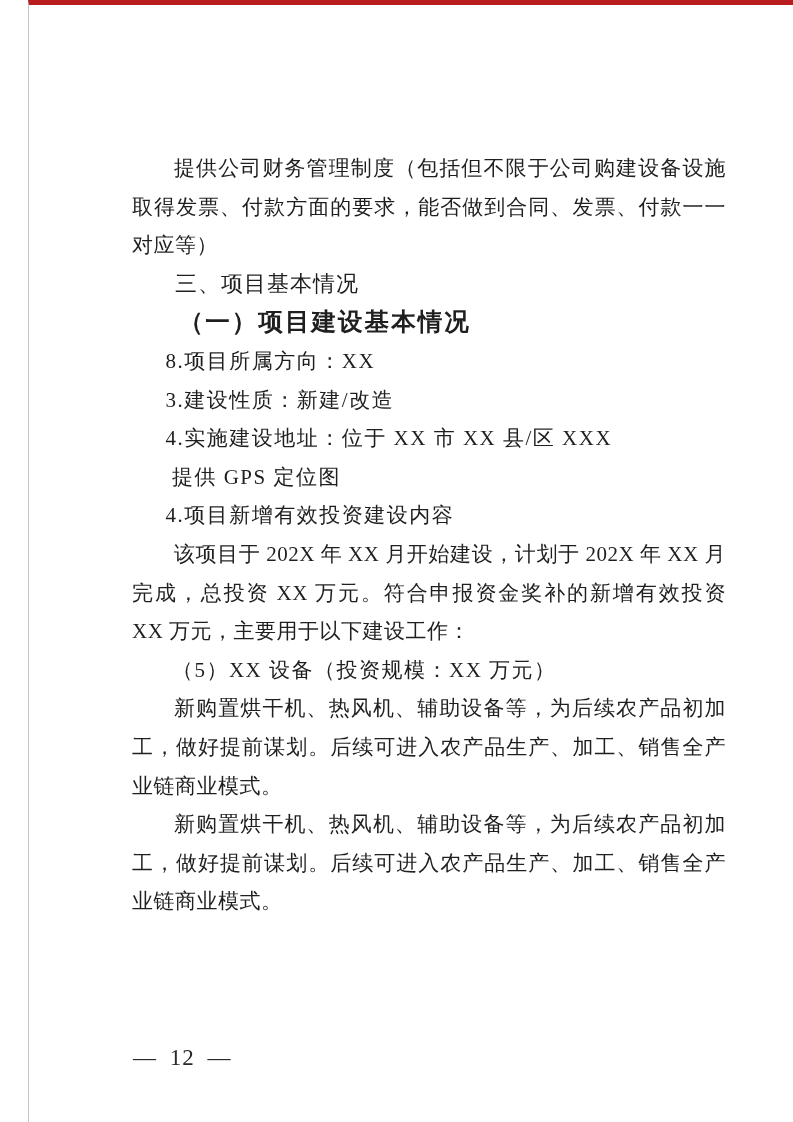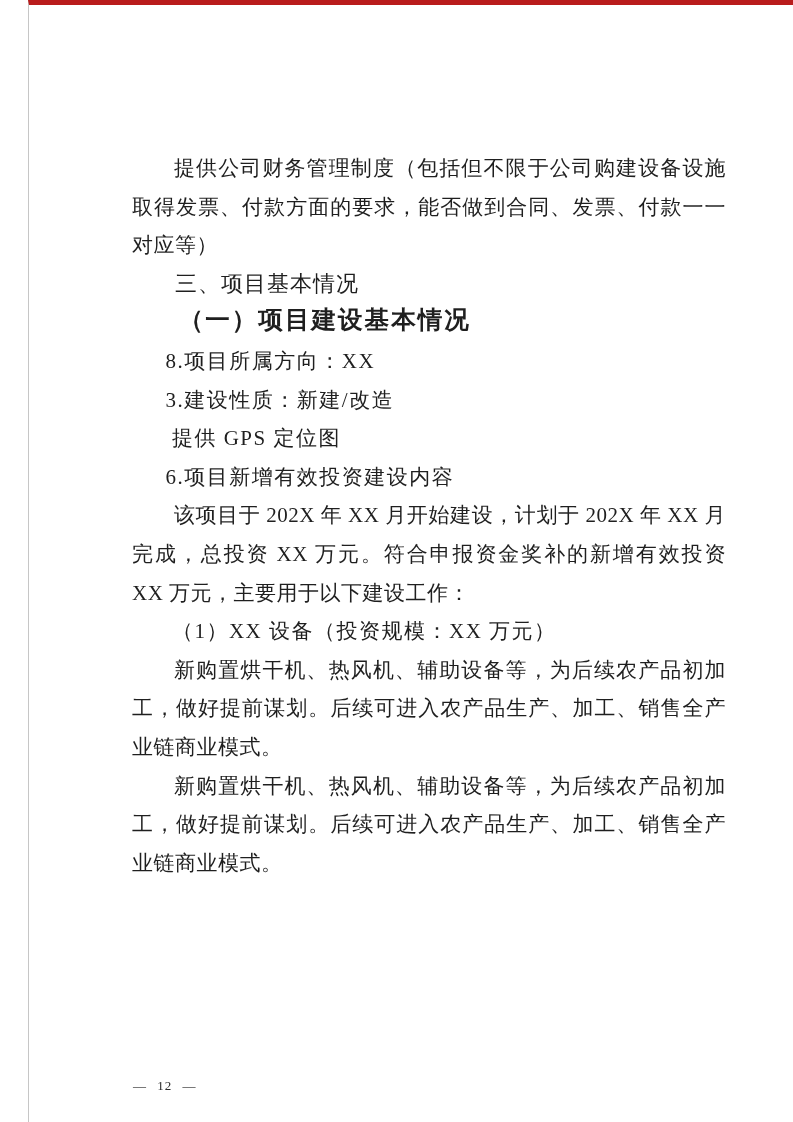--- a/index.html
+++ b/index.html
@@ -44,42 +44,42 @@
   .heading {
     font-family: "Liberation Sans", "DejaVu Sans", sans-serif;
     font-weight: normal;
     font-size: 22px;
     line-height: 38.6px;
     text-indent: 1.95em;
     letter-spacing: 1px;
   }
   
   .subheading {
-    font-family: Liberation Mono, monospace;
+    font-family: Liberation Serif, serif;
     font-weight: bold;
     text-indent: 1.9em;
     letter-spacing: 2px;
   }
   
   .item {
     font-family: "Liberation Serif", "DejaVu Serif", serif;
     font-weight: normal;
     text-indent: 1.6em;
     letter-spacing: 1.5px;
   }
   .item.fullwidth-start {
     text-indent: 1.9em;
   }
   .footer {
     position: absolute;
     left: 104px;
-    top: 1070px;
+    top: 1042px;
     color: #2a2a2a;
     font-family: "Liberation Serif", "DejaVu Serif", serif;
-    font-size: 13px;
+    font-size: 23px;
     line-height: 22px;
     letter-spacing: 1px;
     word-spacing: 6px;
   }
 </style>
 </head>
 <body>
 
 <div class="page">
   <div class="content">
@@ -88,28 +88,29 @@
 
     <h2 class="para heading">三、项目基本情况</h2>
 
     <h3 class="para subheading">（一）项目建设基本情况</h3>
 
 
     <p class="para item">8.项目所属方向：XX</p>
 
     <p class="para item">3.建设性质：新建/改造</p>
 
+    <p class="para item">4.实施建设地址：位于 XX 市 XX 县/区 XXX</p>
 
     <p class="para item fullwidth-start">提供 GPS 定位图</p>
 
-    <p class="para item">6.项目新增有效投资建设内容</p>
+    <p class="para item">4.项目新增有效投资建设内容</p>
 
     <p class="para body">该项目于 202X 年 XX 月开始建设，计划于 202X 年 XX 月完成，总投资 XX 万元。符合申报资金奖补的新增有效投资 XX 万元，主要用于以下建设工作：</p>
 
-    <p class="para item fullwidth-start">（1）XX 设备（投资规模：XX 万元）</p>
+    <p class="para item fullwidth-start">（5）XX 设备（投资规模：XX 万元）</p>
 
     <p class="para body">新购置烘干机、热风机、辅助设备等，为后续农产品初加工，做好提前谋划。后续可进入农产品生产、加工、销售全产业链商业模式。</p>
 
 
     <p class="para body">新购置烘干机、热风机、辅助设备等，为后续农产品初加工，做好提前谋划。后续可进入农产品生产、加工、销售全产业链商业模式。</p>
 
   </div>
 
   <div class="footer">— 12 —</div>
 </div>

